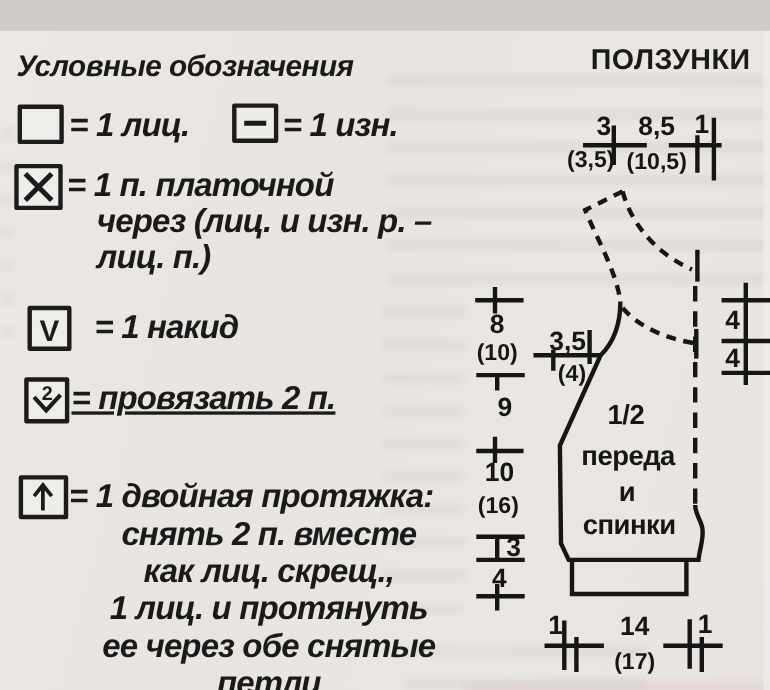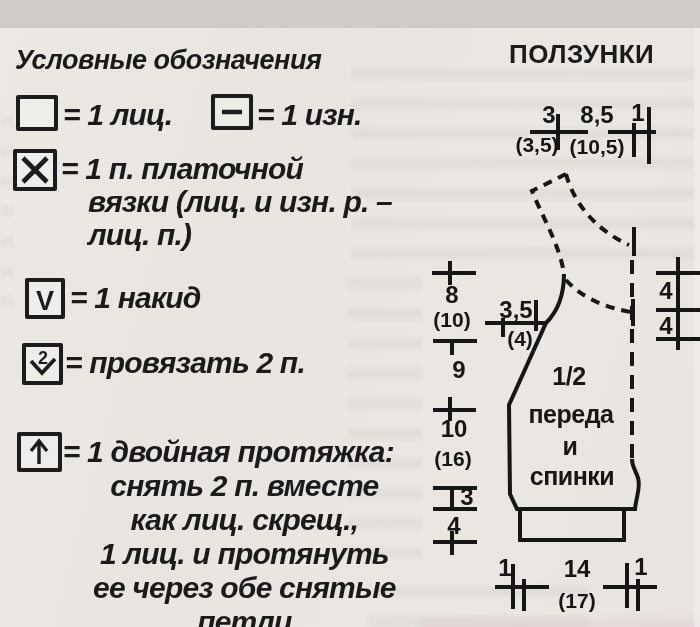--- a/index.html
+++ b/index.html
@@ -55,56 +55,56 @@
   </div>
   <div class="abs itext" style="left:257px;top:70px;">= 1 изн.</div>
 
   <div class="sym" style="left:13px;top:121px;width:36px;height:34px;">
     <svg viewBox="0 0 36 34" preserveAspectRatio="none">
       <path d="M6,5 L30,29 M30,5 L6,29" stroke-width="4.6"></path>
     </svg>
   </div>
   <div class="abs itext" style="left:61px;top:124px;">
     <div>= 1 п. платочной</div>
-    <div class="ind">вязки (лиц. и изн. р. –</div>
+    <div class="ind">через (лиц. и изн. р. –</div>
     <div class="ind">лиц. п.)</div>
   </div>
 
   <div class="sym" style="left:25px;top:250px;width:32px;height:33px;">
     <svg viewBox="0 0 32 33" preserveAspectRatio="none">
       <text x="16" y="28" text-anchor="middle" font-size="27">V</text>
     </svg>
   </div>
-  <div class="abs itext" style="left:70px;top:253px;">= 1 накид</div>
+  <div class="abs itext" style="left:86px;top:253px;">= 1 накид</div>
 
   <div class="sym" style="left:22px;top:315px;width:33px;height:34px;">
     <svg viewBox="0 0 33 34" preserveAspectRatio="none">
       <text x="17" y="17" text-anchor="middle" font-size="18">2</text>
       <path d="M5,14 L16,26 L29,12" stroke-width="3.8"></path>
     </svg>
   </div>
-  <div class="abs itext" style="left:65px;top:318px;">
+  <div class="abs itext" style="left:65px;top:318px;text-decoration:underline;">
     <div>= провязать 2 п.</div>
   </div>
 
   <div class="sym" style="left:17px;top:404px;width:37px;height:32px;">
     <svg viewBox="0 0 37 32" preserveAspectRatio="none">
       <path d="M18,28 L18,6 M10,15 L18,5 L26,15" stroke-width="3.4"></path>
     </svg>
   </div>
   <div class="abs itext lh34" style="left:61px;top:407px;text-align:center;">
     <div>= 1 двойная протяжка:</div>
     <div class="ind32">снять 2 п. вместе</div>
     <div class="ind32">как лиц. скрещ.,</div>
     <div class="ind32">1 лиц. и протянуть</div>
     <div class="ind32">ее через обе снятые</div>
     <div class="ind32">петли</div>
   </div>
 
-  <div class="abs ptitle" style="left:509px;top:11px;">ПОЛЗУНКИ</div>
+  <div class="abs ptitle" style="left:537px;top:11px;">ПОЛЗУНКИ</div>
 
   <svg class="abs dsvg" style="left:418px;top:58px;" width="284" height="545" viewBox="418 58 284 545">
 
     <path class="stroke" d="M530,104 H588 M608,104 H656"></path>
     <path class="stroke" d="M558,86 V122 M634,95 V129 M649,79 V136"></path>
     <text class="dnum" x="549" y="95" text-anchor="middle">3</text>
     <text class="dnum" x="597" y="95" text-anchor="middle">8,5</text>
     <text class="dnum" x="638" y="93" text-anchor="middle">1</text>
     <text class="dalt" x="537" y="124" text-anchor="middle">(3,5)</text>
     <text class="dalt" x="597" y="126" text-anchor="middle">(10,5)</text>

